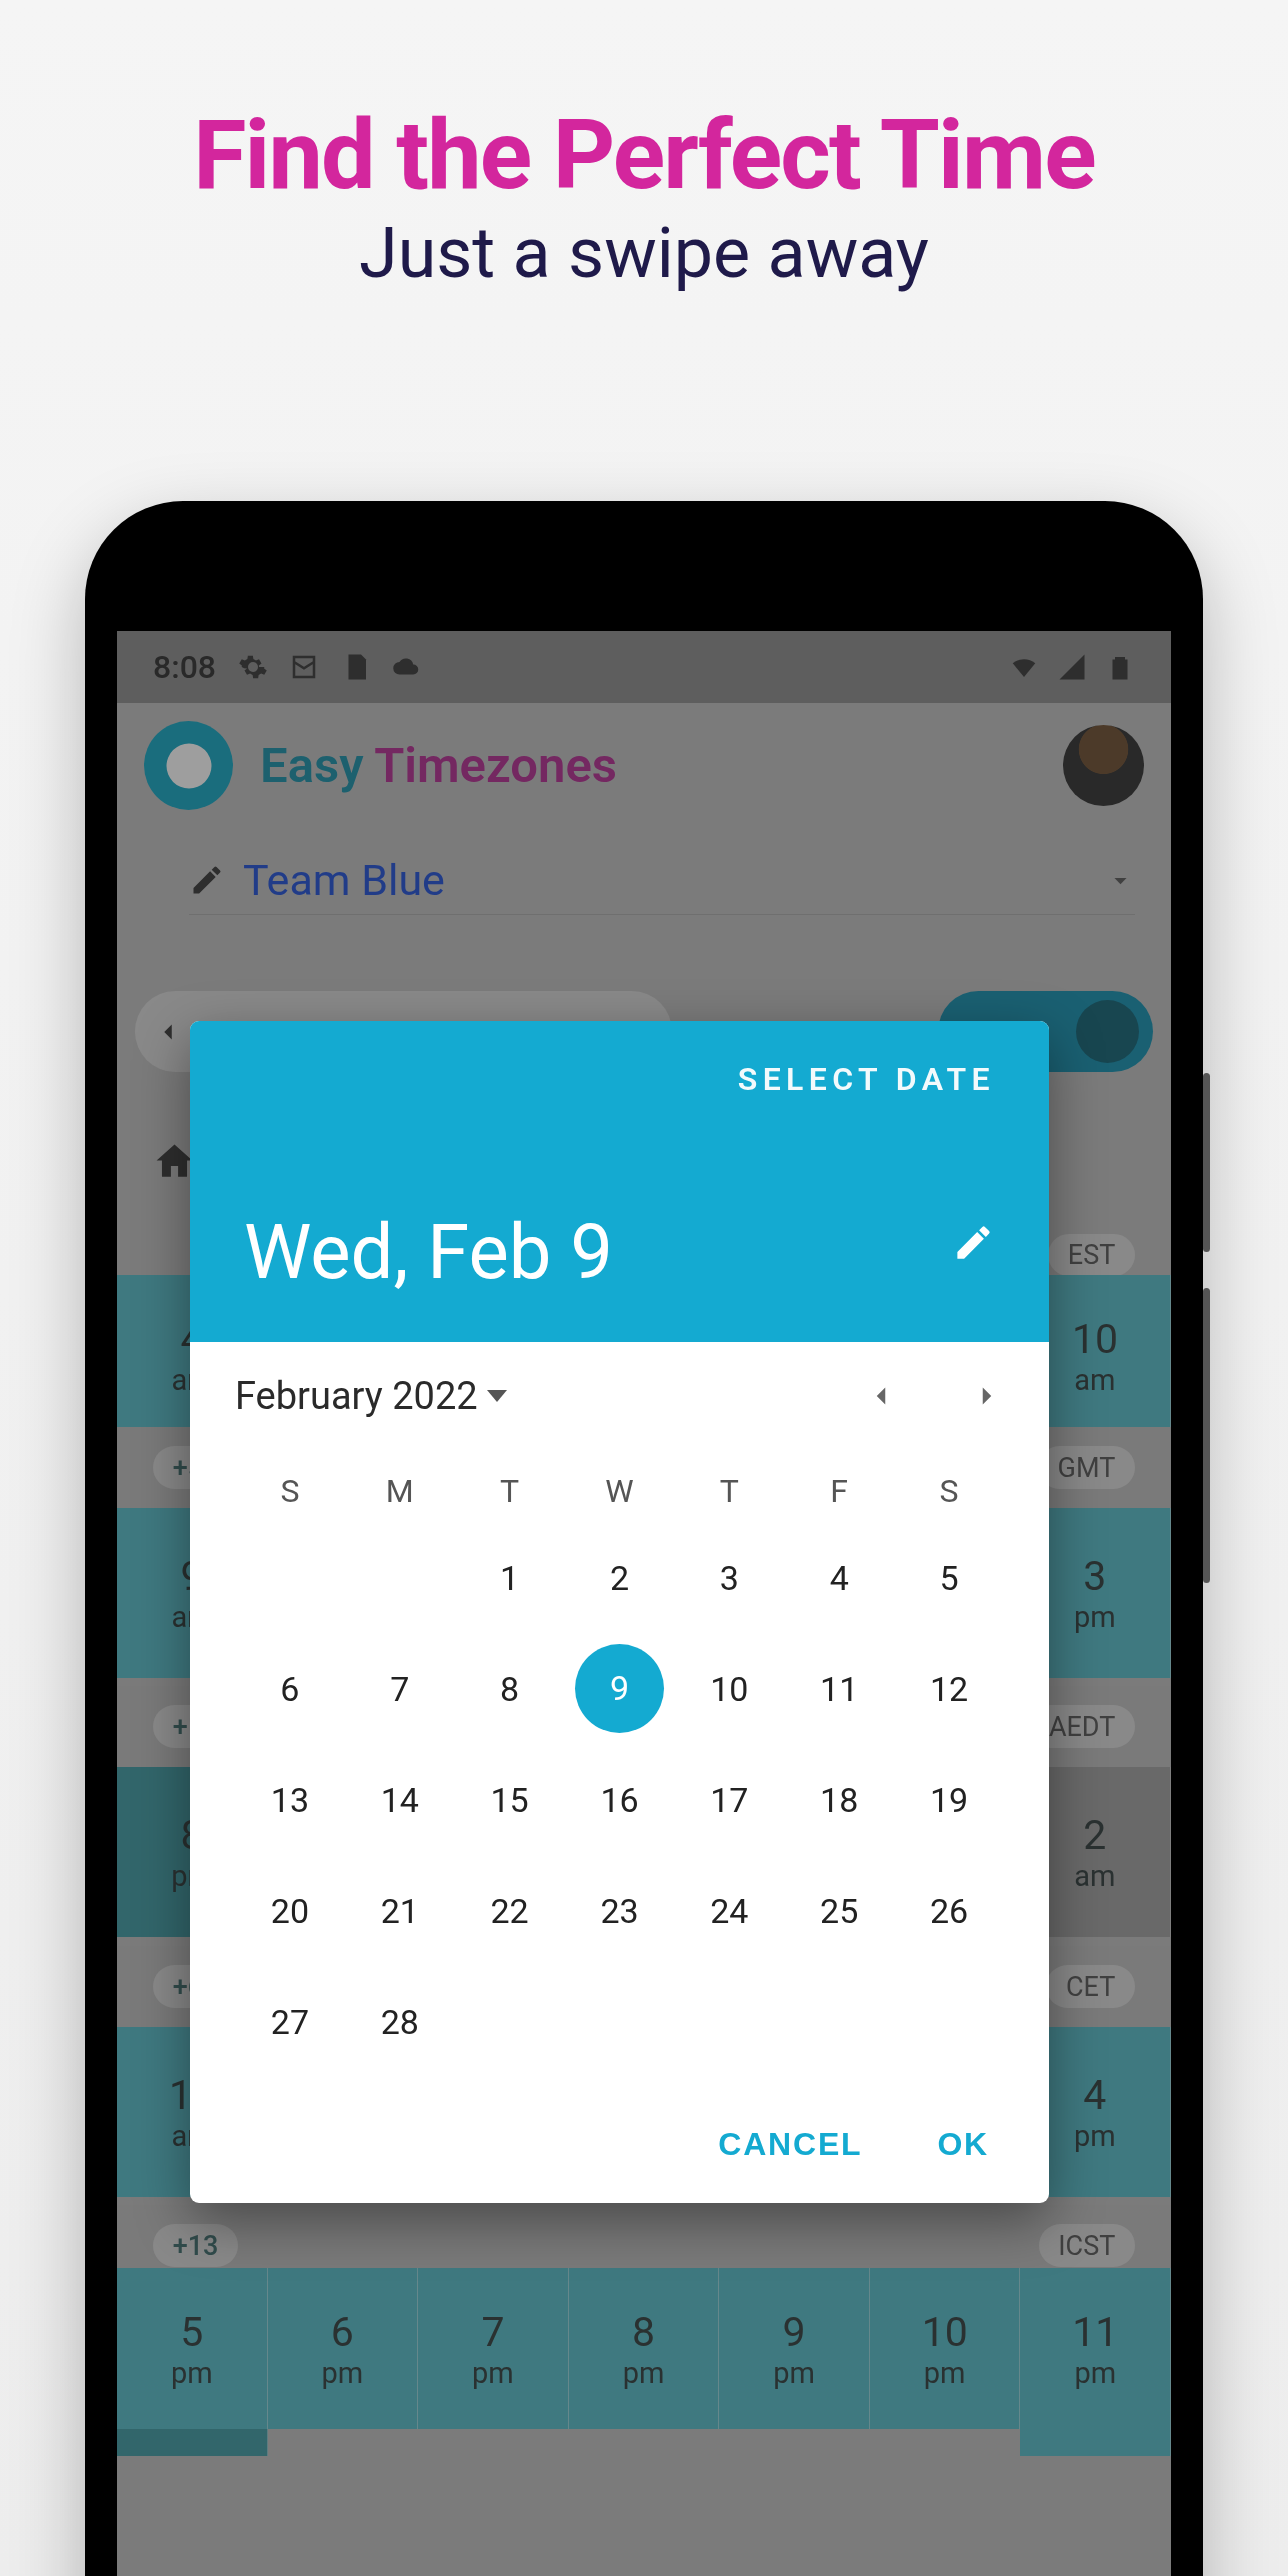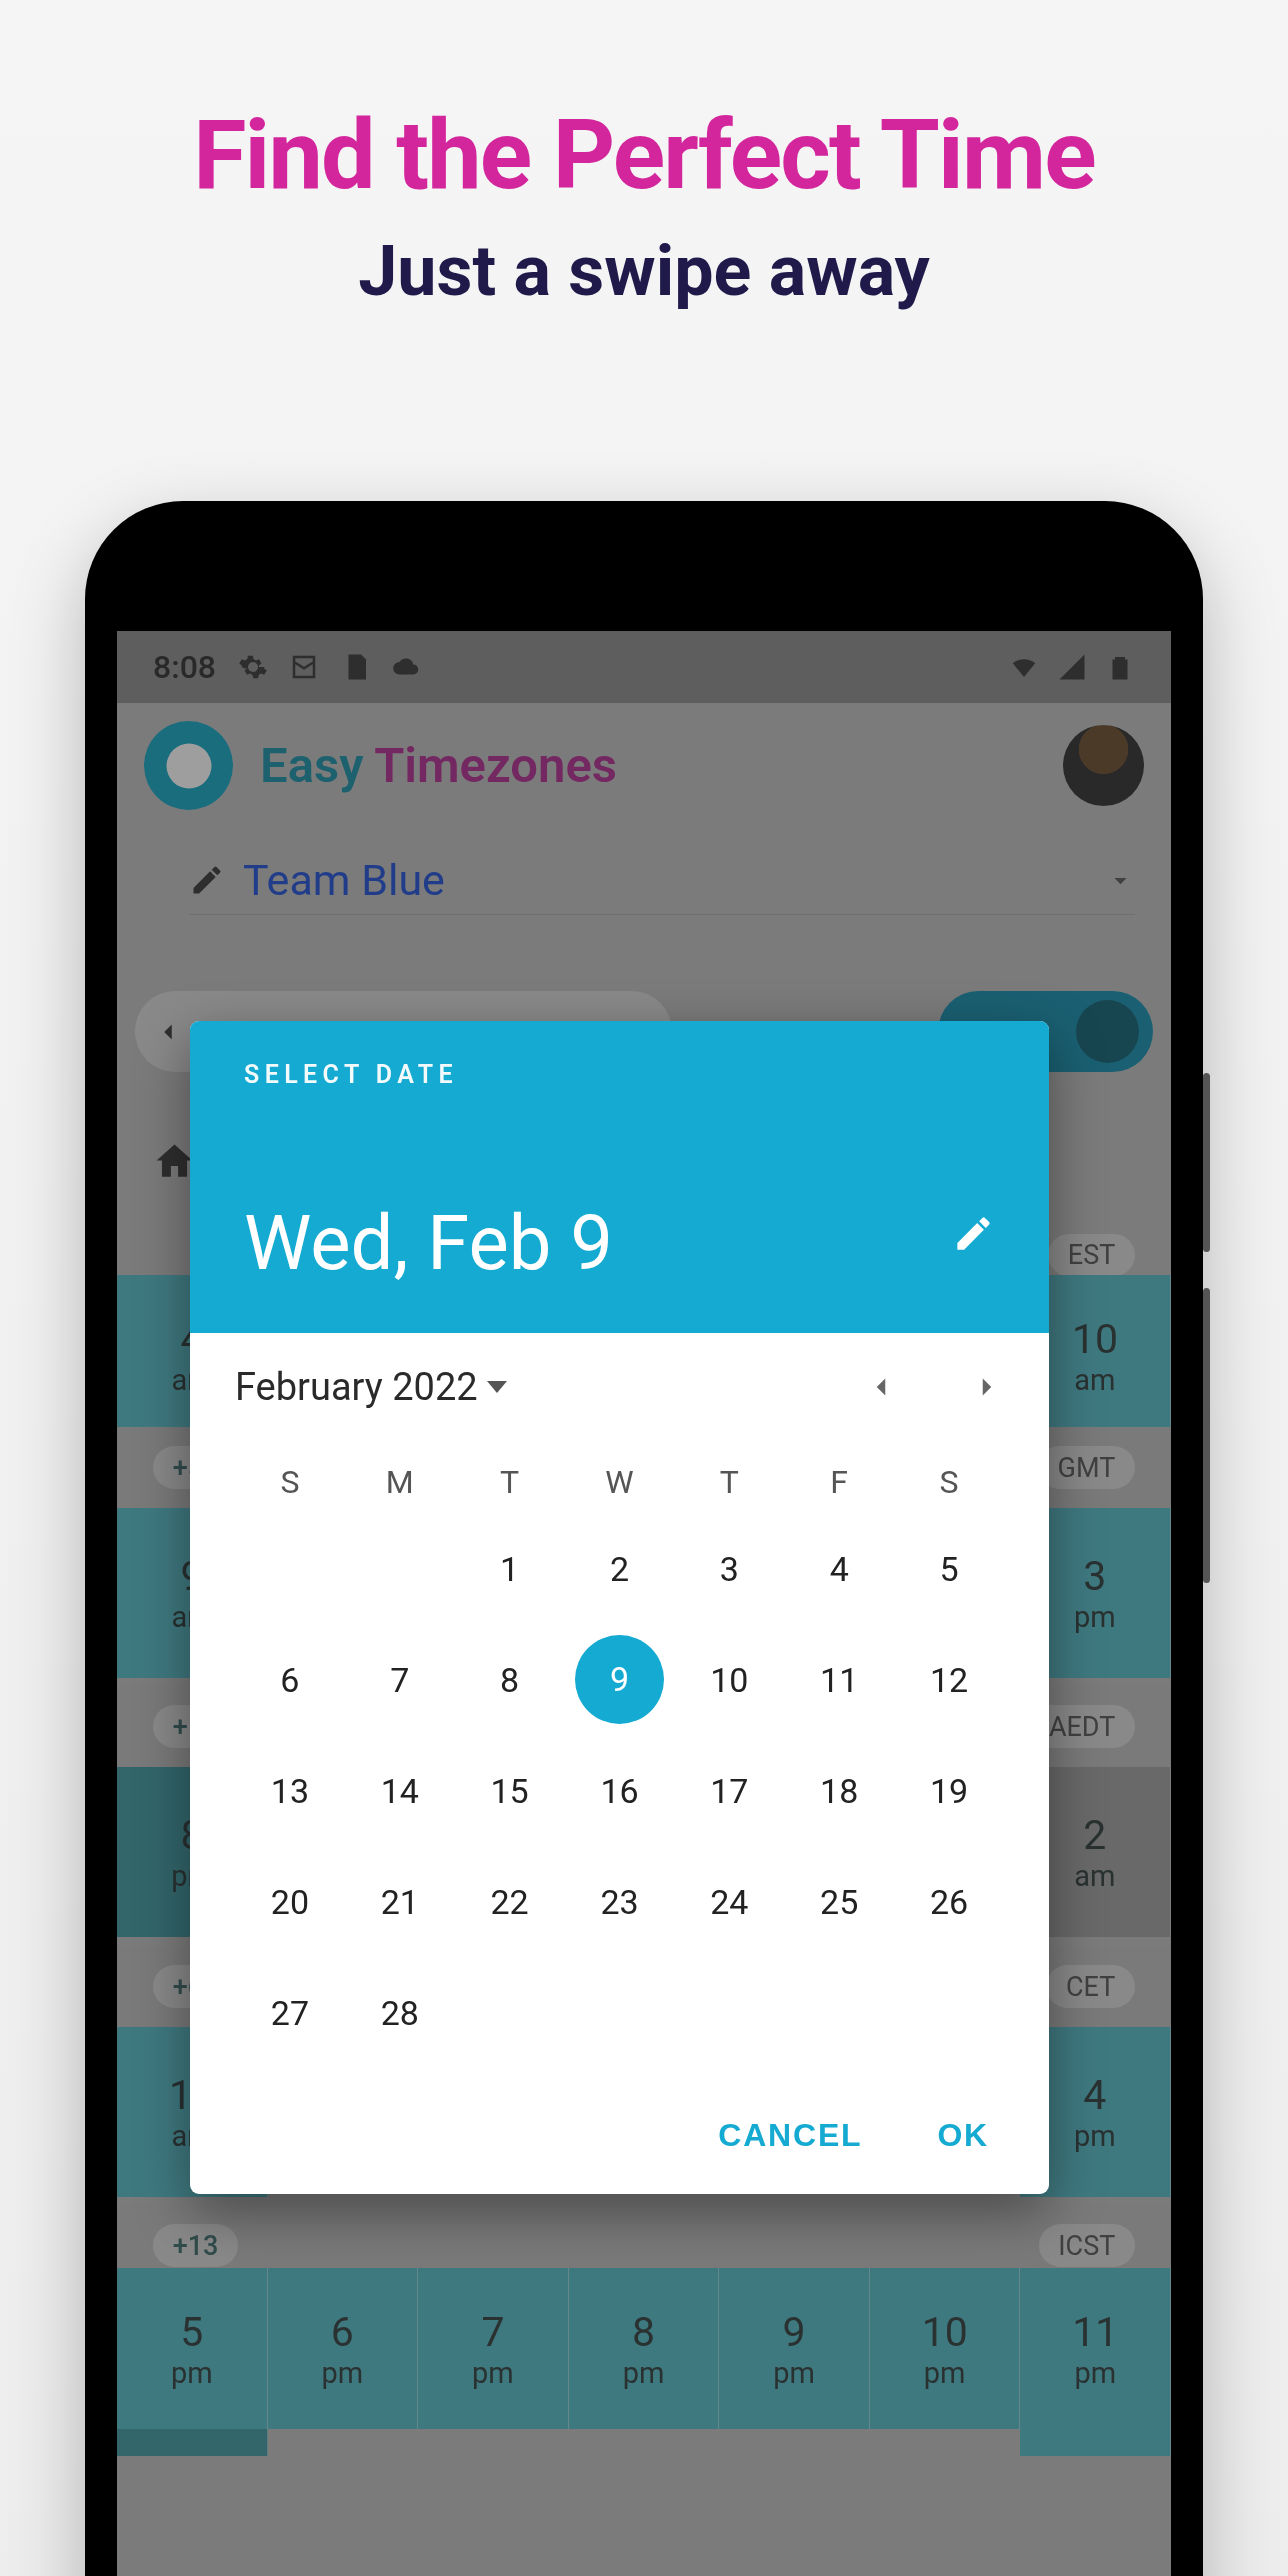--- a/index.html
+++ b/index.html
@@ -19,23 +19,22 @@
     left: 0; right: 0;
     text-align: center;
   }
   .headline .title {
     font-size: 97px;
     font-weight: 700;
     color: #d3269d;
     letter-spacing: -1.8px;
   }
   .headline .subtitle {
-    margin-top: 18px;
     font-size: 70px;
-    font-weight: 700;
+    font-weight: 400;
     color: #1f1a4a;
   }
 
   
   .phone {
     position: absolute;
     top: 501px;
     left: 50%;
     transform: translateX(-50%);
     width: 1118px;
@@ -244,24 +243,25 @@
     border-radius: 9px;
     box-shadow: 0 18px 54px rgba(0,0,0,0.4);
     overflow: hidden;
   }
   .modal-header {
     background: #14aad1;
     padding: 39px 54px 45px 54px;
     color: #fff;
   }
   .modal-header .small {
-    font-size: 25px;
+    font-size: 32px;
     letter-spacing: 5.4px;
     font-weight: 600;
     opacity: 0.95;
+    text-align: right;
   }
   .modal-header .daterow {
     margin-top: 89px;
     display: flex;
     align-items: center;
   }
   .modal-header .datebig {
     font-size: 76px;
     font-weight: 400;
     margin-top: 20px;

